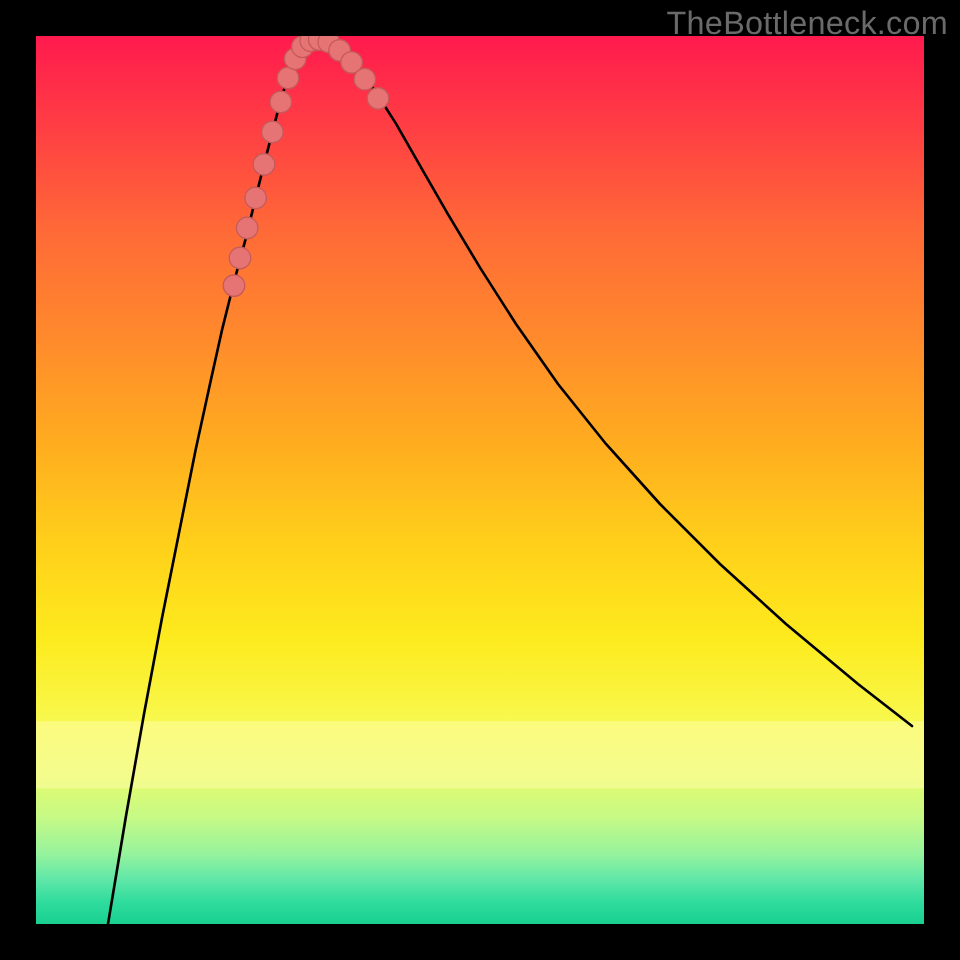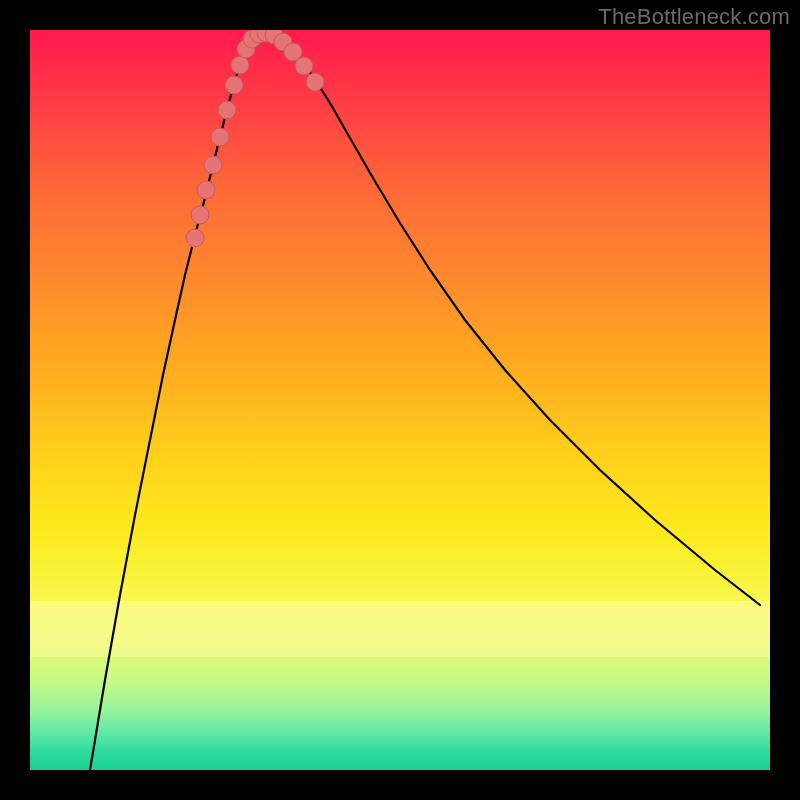--- a/index.html
+++ b/index.html
@@ -50,21 +50,21 @@
     left: 0;
     top: 0;
     width: 740px;
     height: 740px;
   }
   .watermark {
     position: absolute;
     top: 4px;
     right: 10px;
     color: #6a6a6a;
-    font-size: 22px;
+    font-size: 27px;
     letter-spacing: 0.2px;
     user-select: none;
   }
 </style>
 </head>
 <body>
 
 <div class="frame">
   <div class="band"></div>
   <svg class="plot" viewBox="0 0 740 740">

